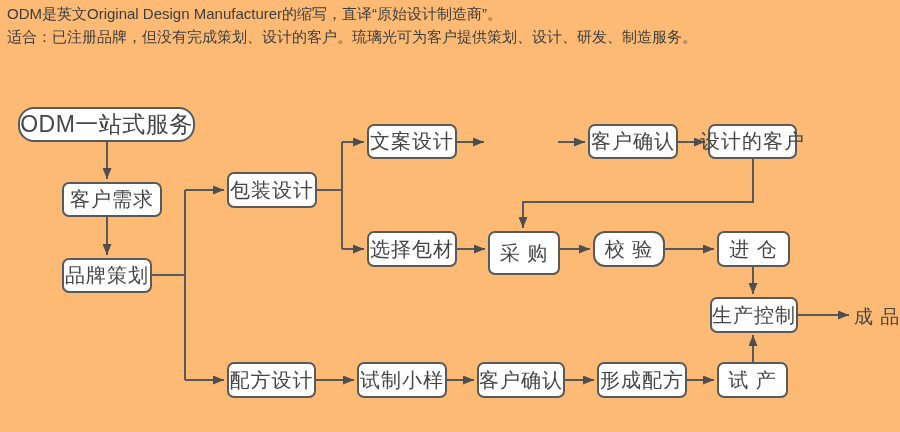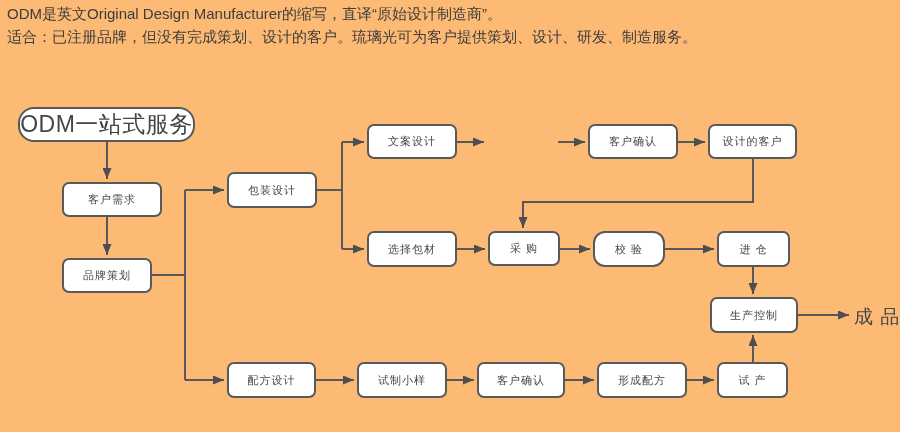--- a/index.html
+++ b/index.html
@@ -31,21 +31,21 @@
     stroke: #58595b;
     stroke-width: 2;
   }
   .node {
     position: absolute;
     box-sizing: border-box;
     border: 2px solid #58595b;
     border-radius: 7px;
     background: #ffffff;
     color: #454545;
-    font-size: 11px;
+    font-size: 20px;
     display: flex;
     align-items: center;
     justify-content: center;
     white-space: pre;
     letter-spacing: 1px;
   }
   .node.big { font-size: 23px; letter-spacing: 0.5px; border-radius: 16px; }
   .endlabel {
     position: absolute;
     color: #454545;
@@ -106,21 +106,21 @@
 
   <div class="node" style="left:367px; top:124px; width:90px; height:35px;">文案设计</div>
 
 
   <div class="node" style="left:588px; top:124px; width:90px; height:35px;">客户确认</div>
 
   <div class="node" style="left:708px; top:124px; width:89px; height:35px;">设计的客户</div>
 
   <div class="node" style="left:367px; top:231px; width:90px; height:36px;">选择包材</div>
 
-  <div class="node" style="left:488px; top:231px; width:72px; height:35px;">采 购</div>
+  <div class="node" style="left:488px; top:231px; width:72px; height:44px;">采 购</div>
 
   <div class="node" style="left:593px; top:231px; width:72px; height:36px;border-radius:12px;">校 验</div>
 
   <div class="node" style="left:717px; top:231px; width:73px; height:36px;">进 仓</div>
 
   <div class="node" style="left:710px; top:297px; width:88px; height:36px;">生产控制</div>
 
   <div class="endlabel" style="left:854px; top:304px;">成 品</div>
 
   <div class="node" style="left:227px; top:362px; width:89px; height:36px;">配方设计</div>

